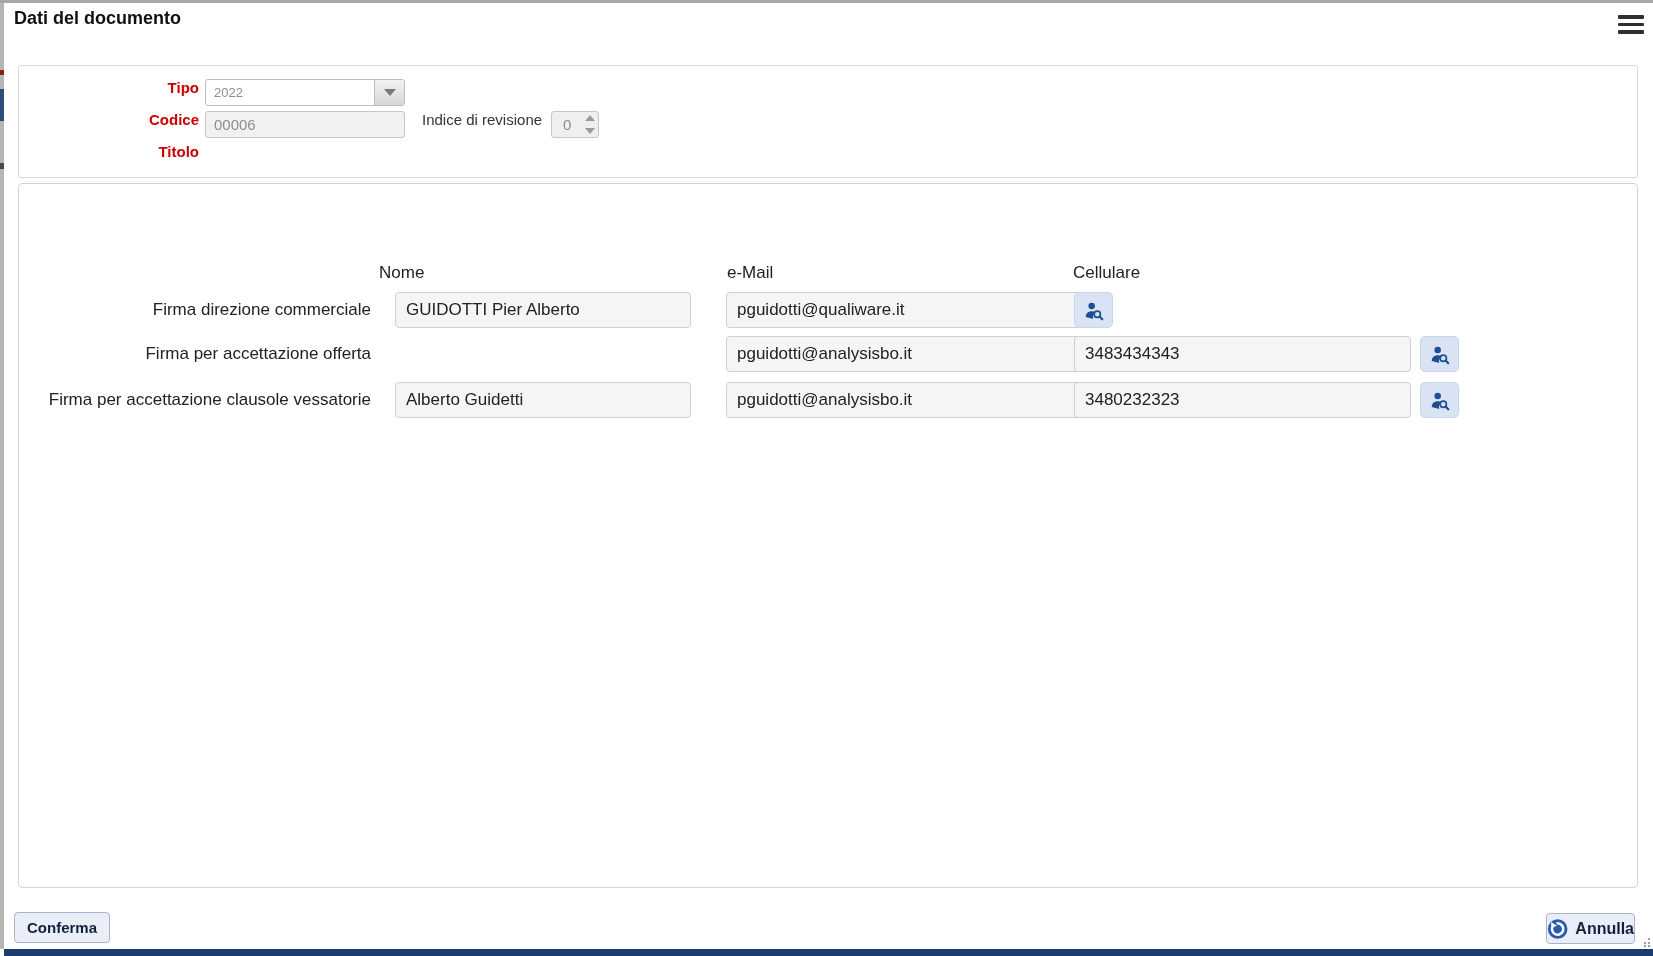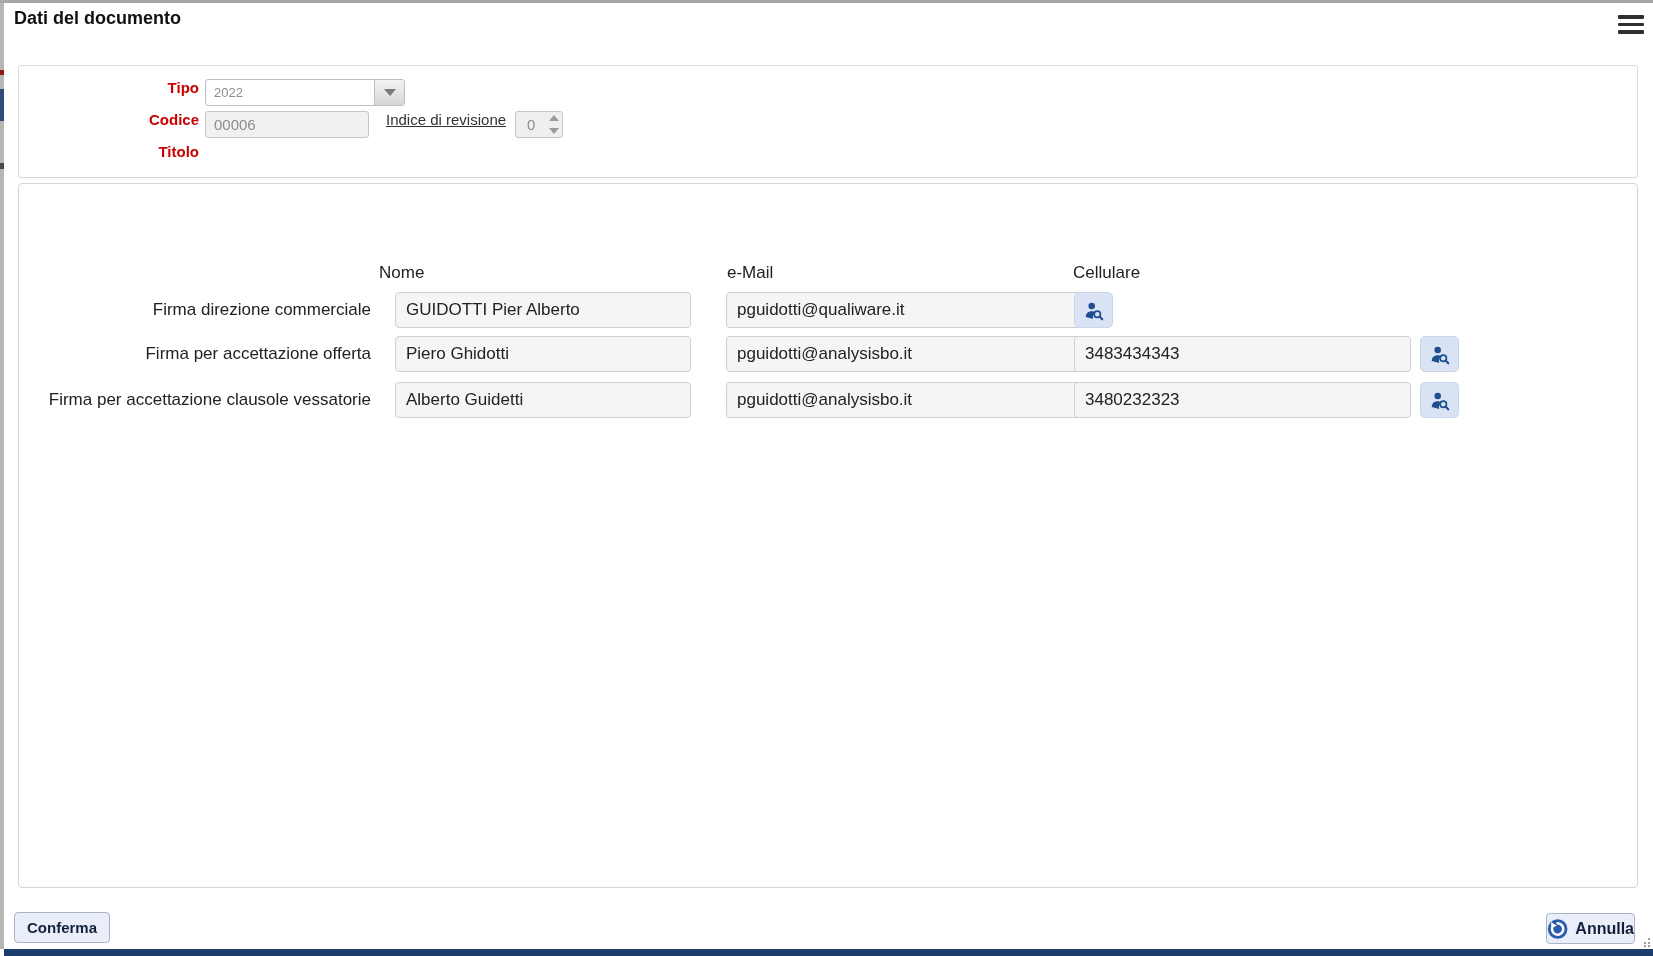--- a/index.html
+++ b/index.html
@@ -113,22 +113,22 @@
       <div class="select">
         <span class="select-value">2022</span>
         <span class="select-arrow-box">
           <span class="tri-down"></span>
         </span>
       </div>
     </div>
 
     <div class="frow" style="top:45px;">
       <label class="flabel">Codice</label>
-      <input class="text-input disabled-input" style="width: 164px;" readonly="" value="00006">
-      <span class="plain-label" style="margin-left:17px;text-decoration:underline;">Indice di revisione</span>
+      <input class="text-input disabled-input" style="width: 200px;" readonly="" value="00006">
+      <span class="plain-label" style="margin-left:17px;">Indice di revisione</span>
       <div class="spinner" style="margin-left:9px;">
         <input readonly="" value="0" style="">
         <span class="spin-btns">
           <span class="spin-btn">
               <span class="tri-up-sm"></span>
             </span>
           <span class="spin-btn">
               <span class="tri-down-sm"></span>
             </span>
         </span>
@@ -156,21 +156,20 @@
           <circle cx="8.3" cy="5.8" r="3.1" fill="#1d4f91"></circle>
           <path d="M2.6 16.2 c0-3.4 2.6-5.4 5.7-5.4 1.5 0 2.8.5 3.8 1.4 a4.6 4.6 0 0 0-2.3 6.0 z" fill="#1d4f91"></path>
           <circle cx="13.6" cy="13.6" r="3.0" fill="none" stroke="#1d4f91" stroke-width="1.6"></circle>
           <line x1="15.8" y1="15.8" x2="18.3" y2="18.3" stroke="#1d4f91" stroke-width="2.1" stroke-linecap="round"></line>
         </svg>
       </button>
     </div>
 
     <div class="sig-row" style="top:152px;">
       <div class="sig-label">Firma per accettazione offerta</div>
-      <input class="sig-input in-nome" readonly="" value="Piero Ghidotti" style="">
       <input class="sig-input in-email" readonly="" value="pguidotti@analysisbo.it" style="">
       <input class="sig-input in-cell" readonly="" value="3483434343" style="">
       <button class="person-btn pb-right">
         <svg width="21" height="21" viewBox="0 0 20 20">
           <circle cx="8.3" cy="5.8" r="3.1" fill="#1d4f91"></circle>
           <path d="M2.6 16.2 c0-3.4 2.6-5.4 5.7-5.4 1.5 0 2.8.5 3.8 1.4 a4.6 4.6 0 0 0-2.3 6.0 z" fill="#1d4f91"></path>
           <circle cx="13.6" cy="13.6" r="3.0" fill="none" stroke="#1d4f91" stroke-width="1.6"></circle>
           <line x1="15.8" y1="15.8" x2="18.3" y2="18.3" stroke="#1d4f91" stroke-width="2.1" stroke-linecap="round"></line>
         </svg>
       </button>

